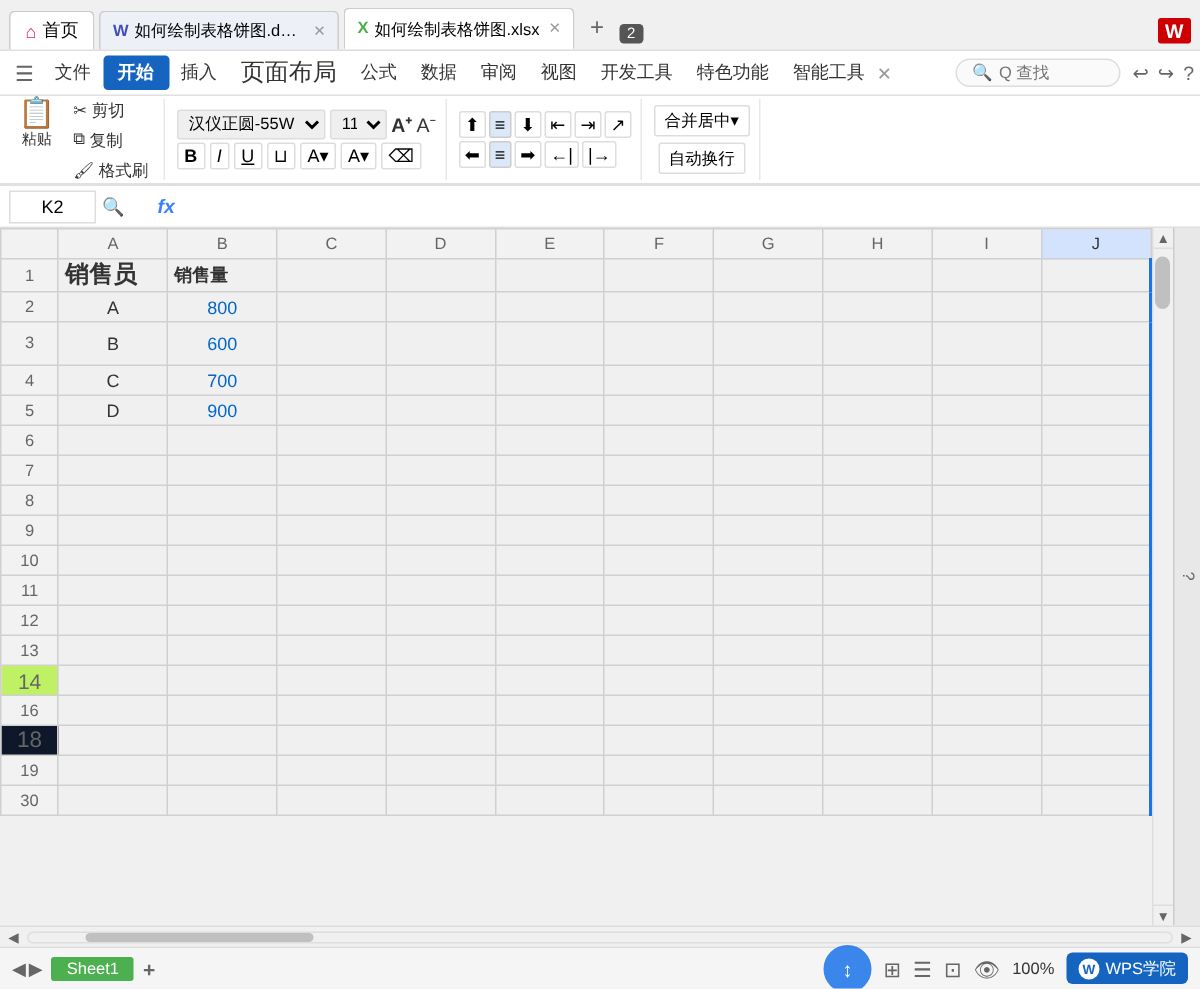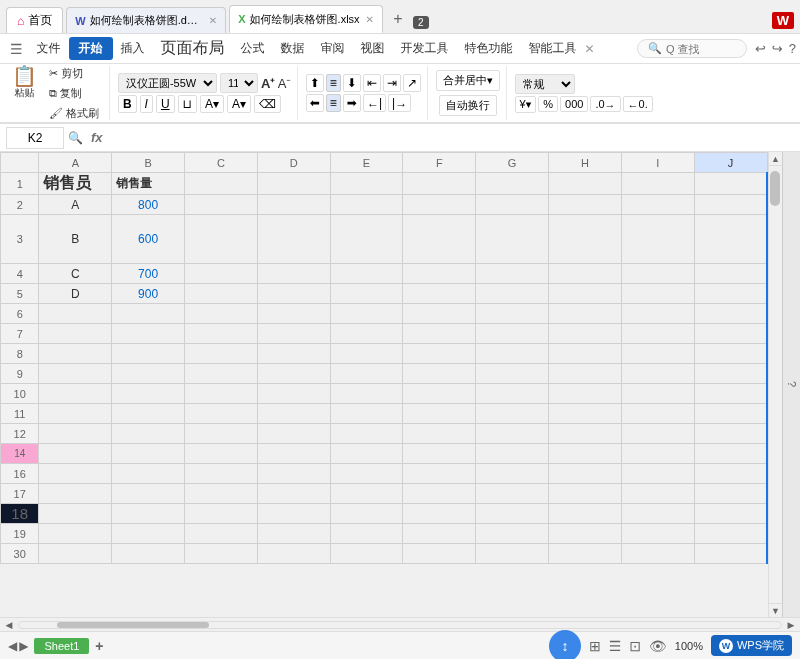--- a/index.html
+++ b/index.html
@@ -126,42 +126,28 @@
         <span style="cursor:pointer; padding:1px 3px; border:1px solid #ddd; border-radius:2px; font-size:12px;">←|</span>
         <span style="cursor:pointer; padding:1px 3px; border:1px solid #ddd; border-radius:2px; font-size:12px;">|→</span>
       </div>
     </div>
 
     <div style="padding:0 6px 0 4px; border-right:1px solid #e8e8e8; height:54px; display:flex; flex-direction:column; gap:4px; justify-content:center; align-items:center;">
       <div style="border:1px solid #ddd; border-radius:2px; padding:2px 6px; font-size:11px; cursor:pointer; white-space:nowrap;">合并居中▾</div>
       <div style="border:1px solid #ddd; border-radius:2px; padding:2px 6px; font-size:11px; cursor:pointer; white-space:nowrap;">自动换行</div>
     </div>
 
-    <div style="padding:0 6px 0 4px; height:54px; display:flex; flex-direction:column; gap:2px; justify-content:center;">
-      <div style="display:flex; align-items:center; gap:2px;">
-        <select style="border:1px solid #ddd; border-radius:2px; padding:1px 3px; font-size:11px; height:20px; width:60px;">
-          <option>常规</option>
-        </select>
-      </div>
-      <div style="display:flex; align-items:center; gap:2px;">
-        <span style="cursor:pointer; padding:1px 4px; border:1px solid #ddd; border-radius:2px; font-size:11px;">¥▾</span>
-        <span style="cursor:pointer; padding:1px 4px; border:1px solid #ddd; border-radius:2px; font-size:11px;">%</span>
-        <span style="cursor:pointer; padding:1px 4px; border:1px solid #ddd; border-radius:2px; font-size:11px;">000</span>
-        <span style="cursor:pointer; padding:1px 4px; border:1px solid #ddd; border-radius:2px; font-size:11px;">.0→</span>
-        <span style="cursor:pointer; padding:1px 4px; border:1px solid #ddd; border-radius:2px; font-size:11px;">←0.</span>
-      </div>
-    </div>
   </div>
 
   <div style="background:#fff; height:28px; display:flex; align-items:center; border-bottom:1px solid #e0e0e0; padding:0 6px; gap:4px;">
     <div style="border:1px solid #ddd; width:58px; height:22px; display:flex; align-items:center; justify-content:center; font-size:12px; cursor:pointer;">
       <span>K2</span>
     </div>
     <span style="color:#666; font-size:12px; cursor:pointer;">🔍</span>
-    <div style="color:#737373; font-size:13px; cursor:pointer; padding:0 4px; font-style:italic; font-weight:bold;">fx</div>
+    <div style="color:#3b82f6; font-size:13px; cursor:pointer; padding:0 4px; font-style:italic; font-weight:bold;margin-left:14px;">fx</div>
     <input style="flex: 1 1 0%; border: none; outline: none; font-size: 12px; padding: 2px 4px; background: rgb(255, 255, 255);">
   </div>
 
   <div style="display:flex; flex:1; overflow:hidden; position:relative;">
 
     <div style="flex:1; overflow:hidden; display:flex; flex-direction:column;">
       <div style="flex:1; overflow:hidden; display:flex;">
 
         <div style="flex:1; overflow:hidden;">
           <table style="border-collapse:collapse; width:100%; table-layout:fixed;">
@@ -216,21 +202,21 @@
                   <td style="border: 1px solid rgb(208, 208, 208); height: 20px; font-size: 12px; padding: 0px 4px; vertical-align: middle; overflow: hidden; white-space: nowrap;"></td>
                   <td style="border: 1px solid rgb(208, 208, 208); height: 20px; font-size: 12px; padding: 0px 4px; vertical-align: middle; overflow: hidden; white-space: nowrap;"></td>
                   <td style="border: 1px solid rgb(208, 208, 208); height: 20px; font-size: 12px; padding: 0px 4px; vertical-align: middle; overflow: hidden; white-space: nowrap;"></td>
                   <td style="border: 1px solid rgb(208, 208, 208); height: 20px; font-size: 12px; padding: 0px 4px; vertical-align: middle; overflow: hidden; white-space: nowrap;"></td>
                   <td style="border: 1px solid rgb(208, 208, 208); height: 20px; font-size: 12px; padding: 0px 4px; vertical-align: middle; overflow: hidden; white-space: nowrap;"></td>
                   <td style="border-width: 1px 2px 1px 1px; border-style: solid; border-color: rgb(208, 208, 208) rgb(26, 115, 232) rgb(208, 208, 208) rgb(208, 208, 208); border-image: initial; height: 20px; font-size: 12px; padding: 0px 4px; vertical-align: middle; overflow: hidden; white-space: nowrap;"></td>
                 </tr>
                 <tr>
                   <th style="background: rgb(242, 242, 242); border: 1px solid rgb(208, 208, 208); text-align: center; font-size: 11px; color: rgb(102, 102, 102); font-weight: normal; height: 20px; cursor: pointer;">3</th>
                   <td style="border: 1px solid rgb(208, 208, 208); height: 20px; font-size: 12px; padding: 0px 4px; vertical-align: middle; overflow: hidden; white-space: nowrap; text-align: center; color: rgb(51, 51, 51);">B</td>
-                  <td style="border: 1px solid rgb(208, 208, 208); height: 20px; font-size: 12px; padding: 17px 4px; vertical-align: middle; overflow: hidden; white-space: nowrap; color: rgb(0, 102, 204); text-align: center;">600</td>
+                  <td style="border: 1px solid rgb(208, 208, 208); height: 20px; font-size: 12px; padding: 7px 4px; vertical-align: middle; overflow: hidden; white-space: nowrap; color: rgb(0, 102, 204); text-align: center;">600</td>
                   <td style="border: 1px solid rgb(208, 208, 208); height: 20px; font-size: 12px; padding: 0px 4px; vertical-align: middle; overflow: hidden; white-space: nowrap;"></td>
                   <td style="border: 1px solid rgb(208, 208, 208); height: 20px; font-size: 12px; padding: 0px 4px; vertical-align: middle; overflow: hidden; white-space: nowrap;"></td>
                   <td style="border: 1px solid rgb(208, 208, 208); height: 20px; font-size: 12px; padding: 0px 4px; vertical-align: middle; overflow: hidden; white-space: nowrap;"></td>
                   <td style="border: 1px solid rgb(208, 208, 208); height: 20px; font-size: 12px; padding: 0px 4px; vertical-align: middle; overflow: hidden; white-space: nowrap;"></td>
                   <td style="border: 1px solid rgb(208, 208, 208); height: 20px; font-size: 12px; padding: 0px 4px; vertical-align: middle; overflow: hidden; white-space: nowrap;"></td>
                   <td style="border: 1px solid rgb(208, 208, 208); height: 20px; font-size: 12px; padding: 0px 4px; vertical-align: middle; overflow: hidden; white-space: nowrap;"></td>
                   <td style="border: 1px solid rgb(208, 208, 208); height: 20px; font-size: 12px; padding: 0px 4px; vertical-align: middle; overflow: hidden; white-space: nowrap;"></td>
                   <td style="border-width: 1px 2px 1px 1px; border-style: solid; border-color: rgb(208, 208, 208) rgb(26, 115, 232) rgb(208, 208, 208) rgb(208, 208, 208); border-image: initial; height: 20px; font-size: 12px; padding: 0px 4px; vertical-align: middle; overflow: hidden; white-space: nowrap;"></td>
                 </tr>
                 <tr>
@@ -344,47 +330,47 @@
                   <td style="border: 1px solid rgb(208, 208, 208); height: 20px; font-size: 12px; padding: 0px 4px; vertical-align: middle; overflow: hidden; white-space: nowrap;"></td>
                   <td style="border: 1px solid rgb(208, 208, 208); height: 20px; font-size: 12px; padding: 0px 4px; vertical-align: middle; overflow: hidden; white-space: nowrap;"></td>
                   <td style="border: 1px solid rgb(208, 208, 208); height: 20px; font-size: 12px; padding: 0px 4px; vertical-align: middle; overflow: hidden; white-space: nowrap;"></td>
                   <td style="border: 1px solid rgb(208, 208, 208); height: 20px; font-size: 12px; padding: 0px 4px; vertical-align: middle; overflow: hidden; white-space: nowrap;"></td>
                   <td style="border: 1px solid rgb(208, 208, 208); height: 20px; font-size: 12px; padding: 0px 4px; vertical-align: middle; overflow: hidden; white-space: nowrap;"></td>
                   <td style="border: 1px solid rgb(208, 208, 208); height: 20px; font-size: 12px; padding: 0px 4px; vertical-align: middle; overflow: hidden; white-space: nowrap;"></td>
                   <td style="border: 1px solid rgb(208, 208, 208); height: 20px; font-size: 12px; padding: 0px 4px; vertical-align: middle; overflow: hidden; white-space: nowrap;"></td>
                   <td style="border-width: 1px 2px 1px 1px; border-style: solid; border-color: rgb(208, 208, 208) rgb(26, 115, 232) rgb(208, 208, 208) rgb(208, 208, 208); border-image: initial; height: 20px; font-size: 12px; padding: 0px 4px; vertical-align: middle; overflow: hidden; white-space: nowrap;"></td>
                 </tr>
                 <tr>
-                  <th style="background: #f9a8d4; border: 1px solid rgb(208, 208, 208); text-align: center; font-size: 10px; color: rgb(102, 102, 102); font-weight: normal; height: 20px; cursor: pointer;">14</th>
+                  <th style="background: rgb(242, 242, 242); border: 1px solid rgb(208, 208, 208); text-align: center; font-size: 11px; color: rgb(102, 102, 102); font-weight: normal; height: 20px; cursor: pointer;">13</th>
+                  <td style="border: 1px solid rgb(208, 208, 208); height: 20px; font-size: 12px; padding: 0px 4px; vertical-align: middle; overflow: hidden; white-space: nowrap;"></td>
+                  <td style="border: 1px solid rgb(208, 208, 208); height: 20px; font-size: 12px; padding: 0px 4px; vertical-align: middle; overflow: hidden; white-space: nowrap;"></td>
+                  <td style="border: 1px solid rgb(208, 208, 208); height: 20px; font-size: 12px; padding: 0px 4px; vertical-align: middle; overflow: hidden; white-space: nowrap;"></td>
+                  <td style="border: 1px solid rgb(208, 208, 208); height: 20px; font-size: 12px; padding: 0px 4px; vertical-align: middle; overflow: hidden; white-space: nowrap;"></td>
+                  <td style="border: 1px solid rgb(208, 208, 208); height: 20px; font-size: 12px; padding: 0px 4px; vertical-align: middle; overflow: hidden; white-space: nowrap;"></td>
+                  <td style="border: 1px solid rgb(208, 208, 208); height: 20px; font-size: 12px; padding: 0px 4px; vertical-align: middle; overflow: hidden; white-space: nowrap;"></td>
+                  <td style="border: 1px solid rgb(208, 208, 208); height: 20px; font-size: 12px; padding: 0px 4px; vertical-align: middle; overflow: hidden; white-space: nowrap;"></td>
+                  <td style="border: 1px solid rgb(208, 208, 208); height: 20px; font-size: 12px; padding: 0px 4px; vertical-align: middle; overflow: hidden; white-space: nowrap;"></td>
+                  <td style="border: 1px solid rgb(208, 208, 208); height: 20px; font-size: 12px; padding: 0px 4px; vertical-align: middle; overflow: hidden; white-space: nowrap;"></td>
+                  <td style="border-width: 1px 2px 1px 1px; border-style: solid; border-color: rgb(208, 208, 208) rgb(26, 115, 232) rgb(208, 208, 208) rgb(208, 208, 208); border-image: initial; height: 20px; font-size: 12px; padding: 0px 4px; vertical-align: middle; overflow: hidden; white-space: nowrap;"></td>
+                </tr>
+                <tr>
+                  <th style="background: #bef264; border: 1px solid rgb(208, 208, 208); text-align: center; font-size: 14px; color: rgb(102, 102, 102); font-weight: normal; height: 20px; cursor: pointer;">14</th>
                   <td style="border: 1px solid rgb(208, 208, 208); height: 20px; font-size: 12px; padding: 0px 4px; vertical-align: middle; overflow: hidden; white-space: nowrap;"></td>
                   <td style="border: 1px solid rgb(208, 208, 208); height: 20px; font-size: 12px; padding: 0px 4px; vertical-align: middle; overflow: hidden; white-space: nowrap;"></td>
                   <td style="border: 1px solid rgb(208, 208, 208); height: 20px; font-size: 12px; padding: 0px 4px; vertical-align: middle; overflow: hidden; white-space: nowrap;"></td>
                   <td style="border: 1px solid rgb(208, 208, 208); height: 20px; font-size: 12px; padding: 0px 4px; vertical-align: middle; overflow: hidden; white-space: nowrap;"></td>
                   <td style="border: 1px solid rgb(208, 208, 208); height: 20px; font-size: 12px; padding: 0px 4px; vertical-align: middle; overflow: hidden; white-space: nowrap;"></td>
                   <td style="border: 1px solid rgb(208, 208, 208); height: 20px; font-size: 12px; padding: 0px 4px; vertical-align: middle; overflow: hidden; white-space: nowrap;"></td>
                   <td style="border: 1px solid rgb(208, 208, 208); height: 20px; font-size: 12px; padding: 0px 4px; vertical-align: middle; overflow: hidden; white-space: nowrap;"></td>
                   <td style="border: 1px solid rgb(208, 208, 208); height: 20px; font-size: 12px; padding: 0px 4px; vertical-align: middle; overflow: hidden; white-space: nowrap;"></td>
                   <td style="border: 1px solid rgb(208, 208, 208); height: 20px; font-size: 12px; padding: 0px 4px; vertical-align: middle; overflow: hidden; white-space: nowrap;"></td>
                   <td style="border-width: 1px 2px 1px 1px; border-style: solid; border-color: rgb(208, 208, 208) rgb(26, 115, 232) rgb(208, 208, 208) rgb(208, 208, 208); border-image: initial; height: 20px; font-size: 12px; padding: 0px 4px; vertical-align: middle; overflow: hidden; white-space: nowrap;"></td>
                 </tr>
                 <tr>
                   <th style="background: rgb(242, 242, 242); border: 1px solid rgb(208, 208, 208); text-align: center; font-size: 11px; color: rgb(102, 102, 102); font-weight: normal; height: 20px; cursor: pointer;">16</th>
-                  <td style="border: 1px solid rgb(208, 208, 208); height: 20px; font-size: 12px; padding: 0px 4px; vertical-align: middle; overflow: hidden; white-space: nowrap;"></td>
-                  <td style="border: 1px solid rgb(208, 208, 208); height: 20px; font-size: 12px; padding: 0px 4px; vertical-align: middle; overflow: hidden; white-space: nowrap;"></td>
-                  <td style="border: 1px solid rgb(208, 208, 208); height: 20px; font-size: 12px; padding: 0px 4px; vertical-align: middle; overflow: hidden; white-space: nowrap;"></td>
-                  <td style="border: 1px solid rgb(208, 208, 208); height: 20px; font-size: 12px; padding: 0px 4px; vertical-align: middle; overflow: hidden; white-space: nowrap;"></td>
-                  <td style="border: 1px solid rgb(208, 208, 208); height: 20px; font-size: 12px; padding: 0px 4px; vertical-align: middle; overflow: hidden; white-space: nowrap;"></td>
-                  <td style="border: 1px solid rgb(208, 208, 208); height: 20px; font-size: 12px; padding: 0px 4px; vertical-align: middle; overflow: hidden; white-space: nowrap;"></td>
-                  <td style="border: 1px solid rgb(208, 208, 208); height: 20px; font-size: 12px; padding: 0px 4px; vertical-align: middle; overflow: hidden; white-space: nowrap;"></td>
-                  <td style="border: 1px solid rgb(208, 208, 208); height: 20px; font-size: 12px; padding: 0px 4px; vertical-align: middle; overflow: hidden; white-space: nowrap;"></td>
-                  <td style="border: 1px solid rgb(208, 208, 208); height: 20px; font-size: 12px; padding: 0px 4px; vertical-align: middle; overflow: hidden; white-space: nowrap;"></td>
-                  <td style="border-width: 1px 2px 1px 1px; border-style: solid; border-color: rgb(208, 208, 208) rgb(26, 115, 232) rgb(208, 208, 208) rgb(208, 208, 208); border-image: initial; height: 20px; font-size: 12px; padding: 0px 4px; vertical-align: middle; overflow: hidden; white-space: nowrap;"></td>
-                </tr>
-                <tr>
-                  <th style="background: rgb(242, 242, 242); border: 1px solid rgb(208, 208, 208); text-align: center; font-size: 11px; color: rgb(102, 102, 102); font-weight: normal; height: 20px; cursor: pointer;">17</th>
                   <td style="border: 1px solid rgb(208, 208, 208); height: 20px; font-size: 12px; padding: 0px 4px; vertical-align: middle; overflow: hidden; white-space: nowrap;"></td>
                   <td style="border: 1px solid rgb(208, 208, 208); height: 20px; font-size: 12px; padding: 0px 4px; vertical-align: middle; overflow: hidden; white-space: nowrap;"></td>
                   <td style="border: 1px solid rgb(208, 208, 208); height: 20px; font-size: 12px; padding: 0px 4px; vertical-align: middle; overflow: hidden; white-space: nowrap;"></td>
                   <td style="border: 1px solid rgb(208, 208, 208); height: 20px; font-size: 12px; padding: 0px 4px; vertical-align: middle; overflow: hidden; white-space: nowrap;"></td>
                   <td style="border: 1px solid rgb(208, 208, 208); height: 20px; font-size: 12px; padding: 0px 4px; vertical-align: middle; overflow: hidden; white-space: nowrap;"></td>
                   <td style="border: 1px solid rgb(208, 208, 208); height: 20px; font-size: 12px; padding: 0px 4px; vertical-align: middle; overflow: hidden; white-space: nowrap;"></td>
                   <td style="border: 1px solid rgb(208, 208, 208); height: 20px; font-size: 12px; padding: 0px 4px; vertical-align: middle; overflow: hidden; white-space: nowrap;"></td>
                   <td style="border: 1px solid rgb(208, 208, 208); height: 20px; font-size: 12px; padding: 0px 4px; vertical-align: middle; overflow: hidden; white-space: nowrap;"></td>
                   <td style="border: 1px solid rgb(208, 208, 208); height: 20px; font-size: 12px; padding: 0px 4px; vertical-align: middle; overflow: hidden; white-space: nowrap;"></td>
                   <td style="border-width: 1px 2px 1px 1px; border-style: solid; border-color: rgb(208, 208, 208) rgb(26, 115, 232) rgb(208, 208, 208) rgb(208, 208, 208); border-image: initial; height: 20px; font-size: 12px; padding: 0px 4px; vertical-align: middle; overflow: hidden; white-space: nowrap;"></td>

